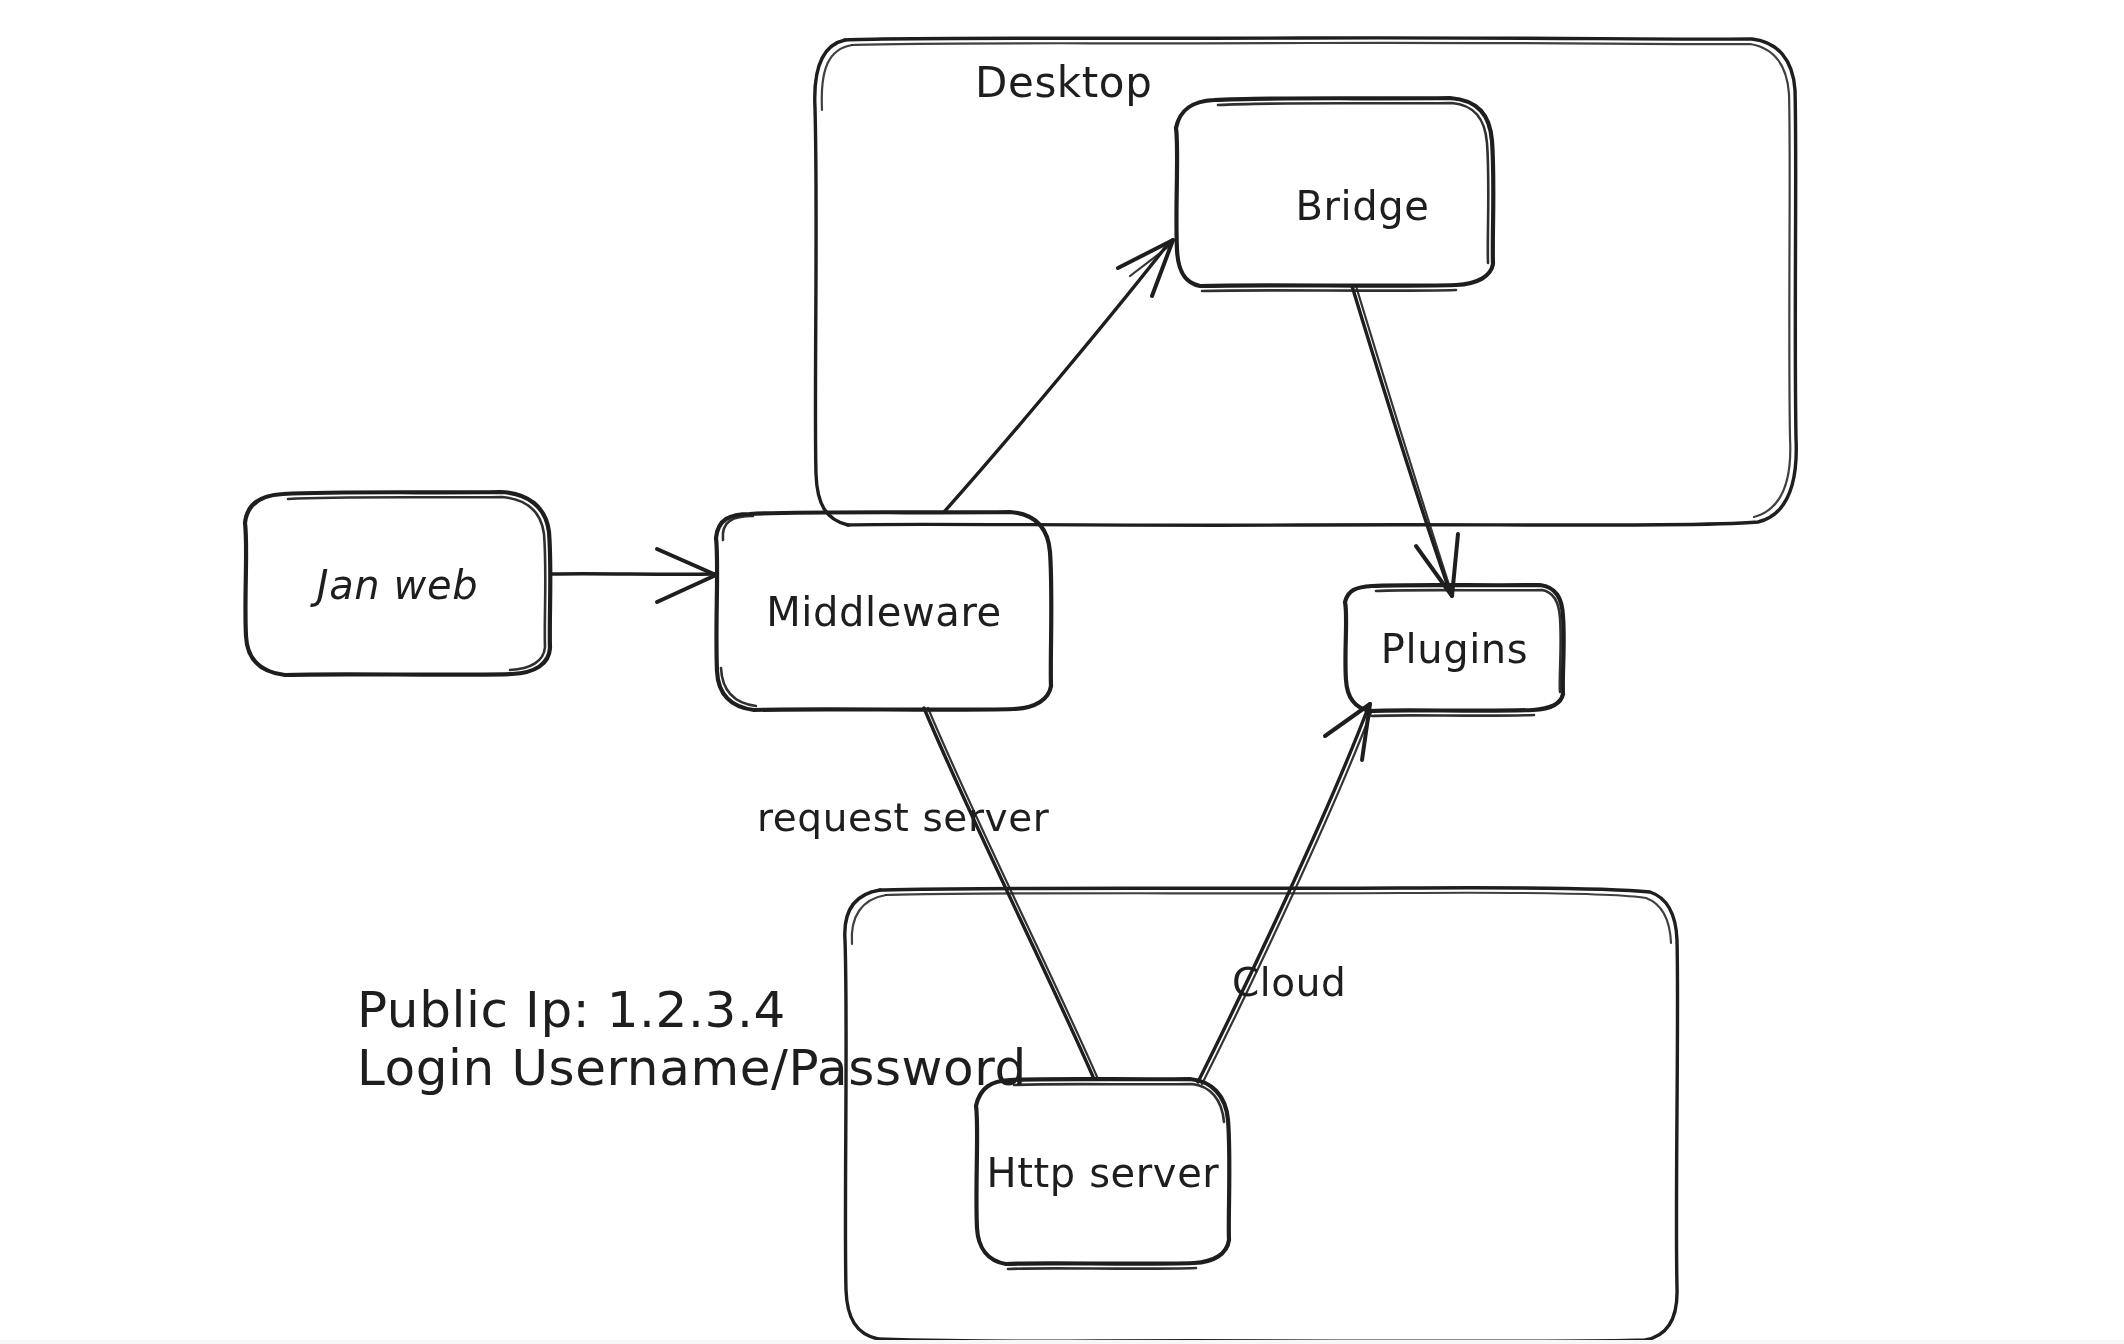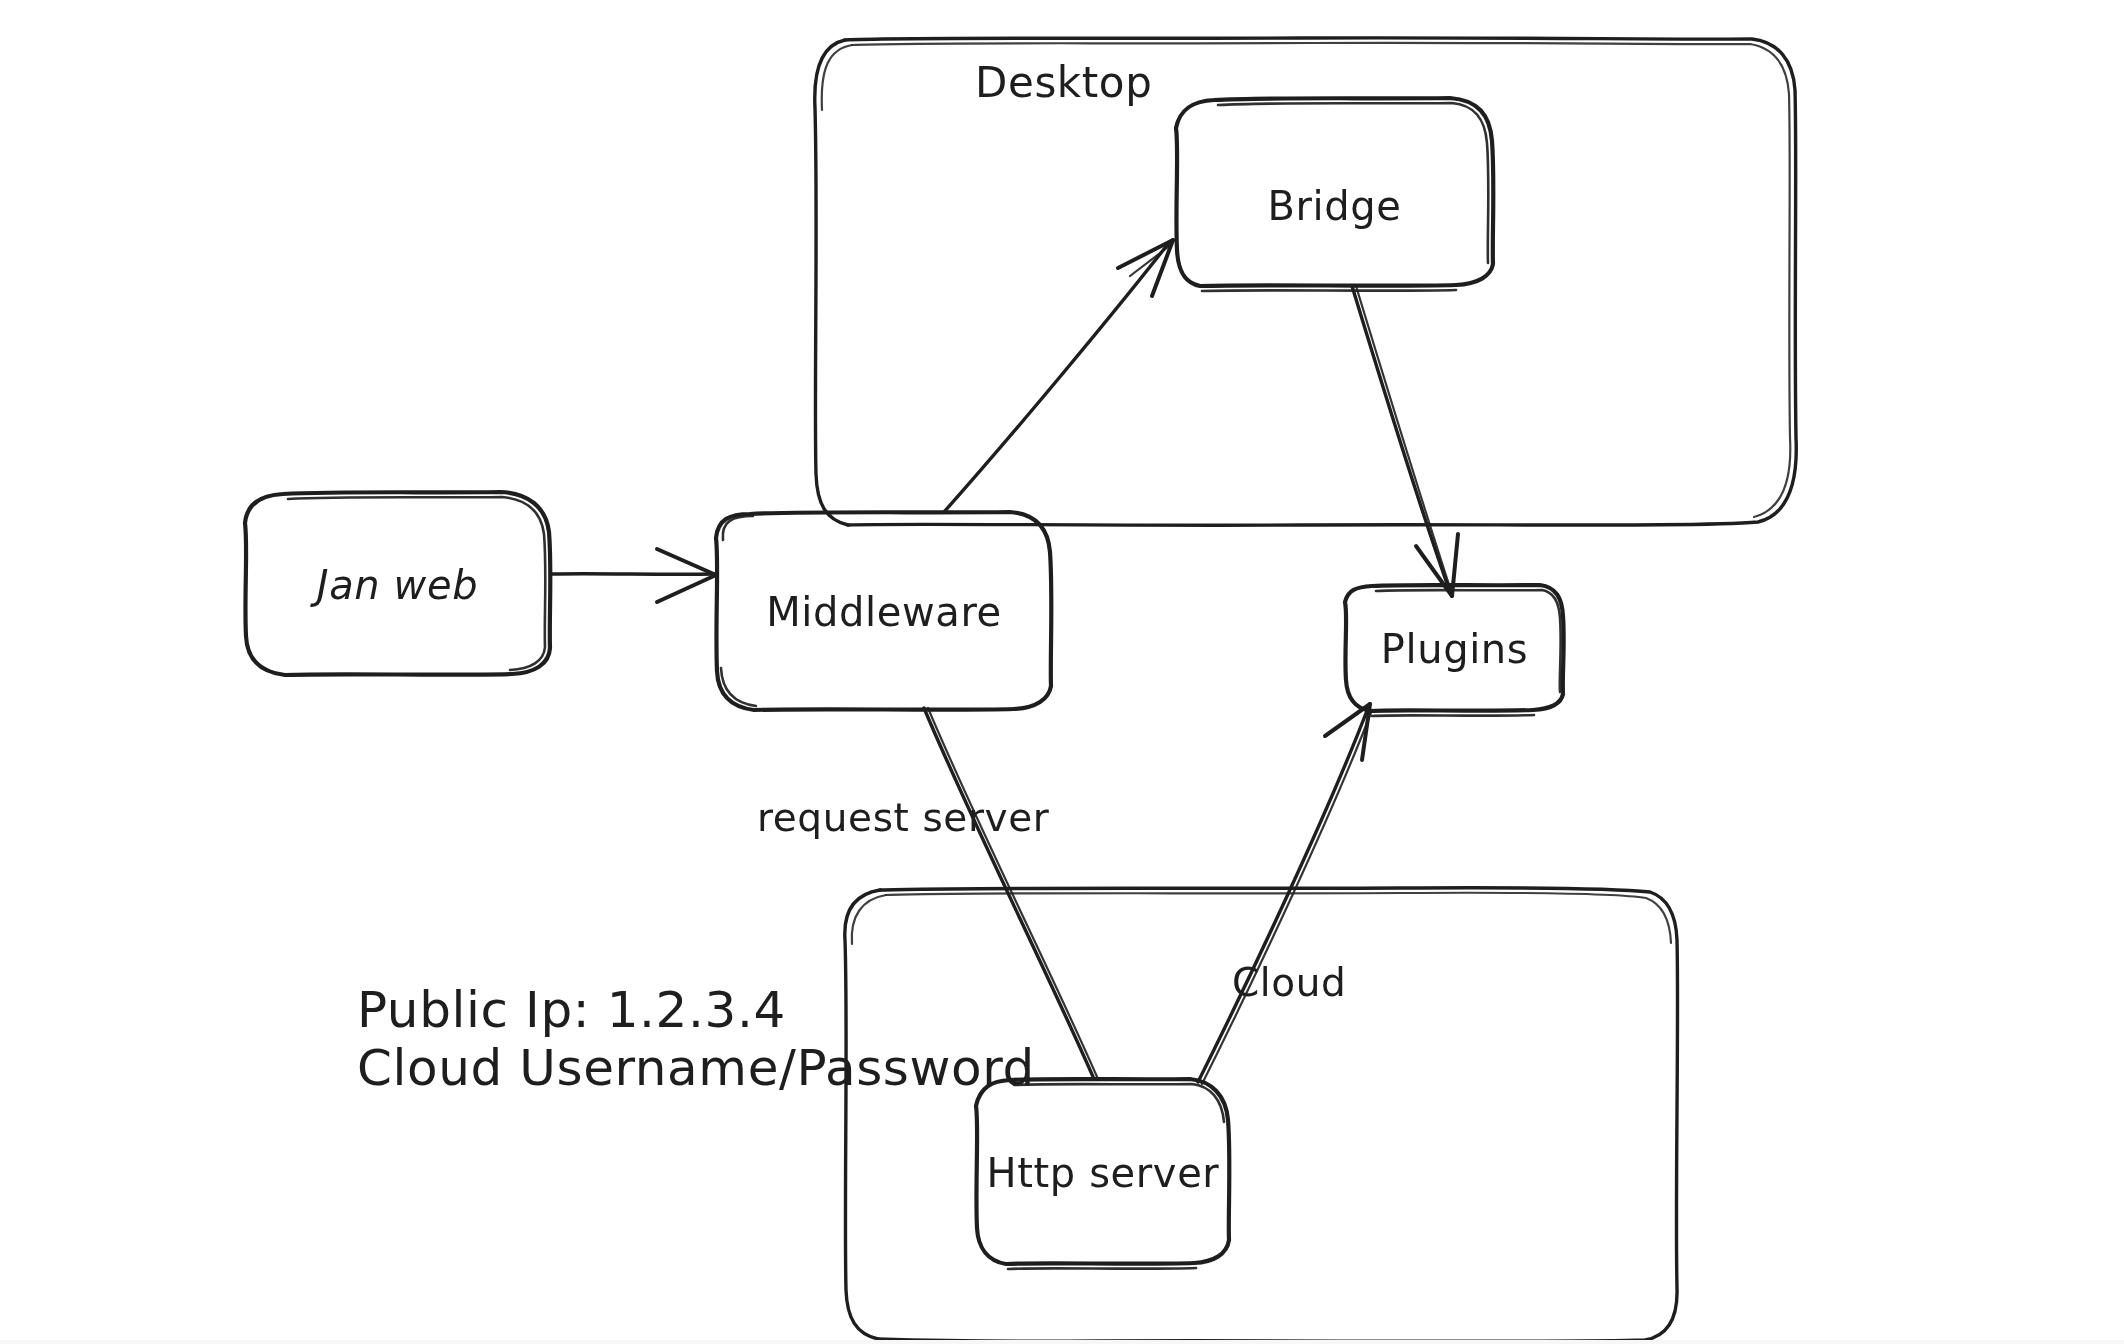--- a/index.html
+++ b/index.html
@@ -159,35 +159,35 @@
   <div class="label group-title" style="left:975px; top:40px;">Desktop</div>
 
   <div class="node-wrap" style="left:245px; top:476px; width:305px; height:181px;font-style:italic;">
     <div class="label node-label" style="position:static;">Jan web</div>
   </div>
 
   <div class="node-wrap" style="left:717px; top:496px; width:334px; height:196px;">
     <div class="label node-label" style="position:static;">Middleware</div>
   </div>
 
-  <div class="node-wrap" style="left:1176px; top:82px; width:317px; height:211px;">
+  <div class="node-wrap" style="left:1204px; top:82px; width:317px; height:211px;">
     <div class="label node-label" style="position:static;">Bridge</div>
   </div>
 
   <div class="node-wrap" style="left:1345px; top:568px; width:219px; height:126px;">
     <div class="label node-label" style="position:static;">Plugins</div>
   </div>
 
   <div class="node-wrap" style="left:976px; top:1062px; width:254px; height:185px;">
     <div class="label node-label" style="position:static;">Http server</div>
   </div>
 
 
   <div class="label edge-label" style="left:757px; top:777px;">request server</div>
 
   <div class="label edge-label" style="left:1232px; top:942px;">Cloud</div>
 
   <div class="label note-line" style="left:357px; top:963px;">Public Ip: 1.2.3.4</div>
 
-  <div class="label note-line" style="left:357px; top:1021px;">Cloud Username/Password</div>
+  <div class="label note-line" style="left:357px; top:1021px;">Login Username/Password</div>
 
   <div id="bottom-band"></div>
 </div>
 
 </body></html>

